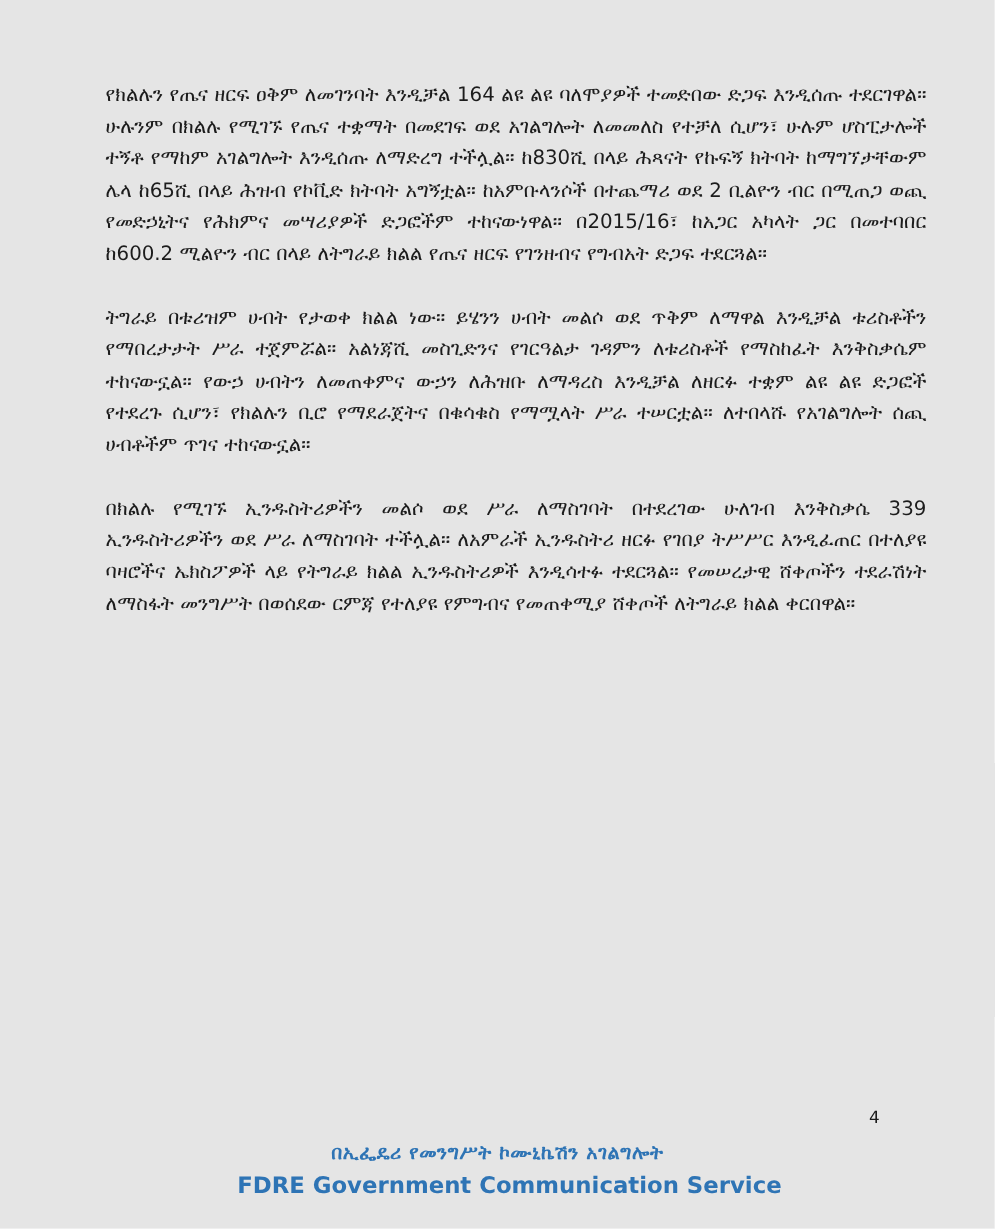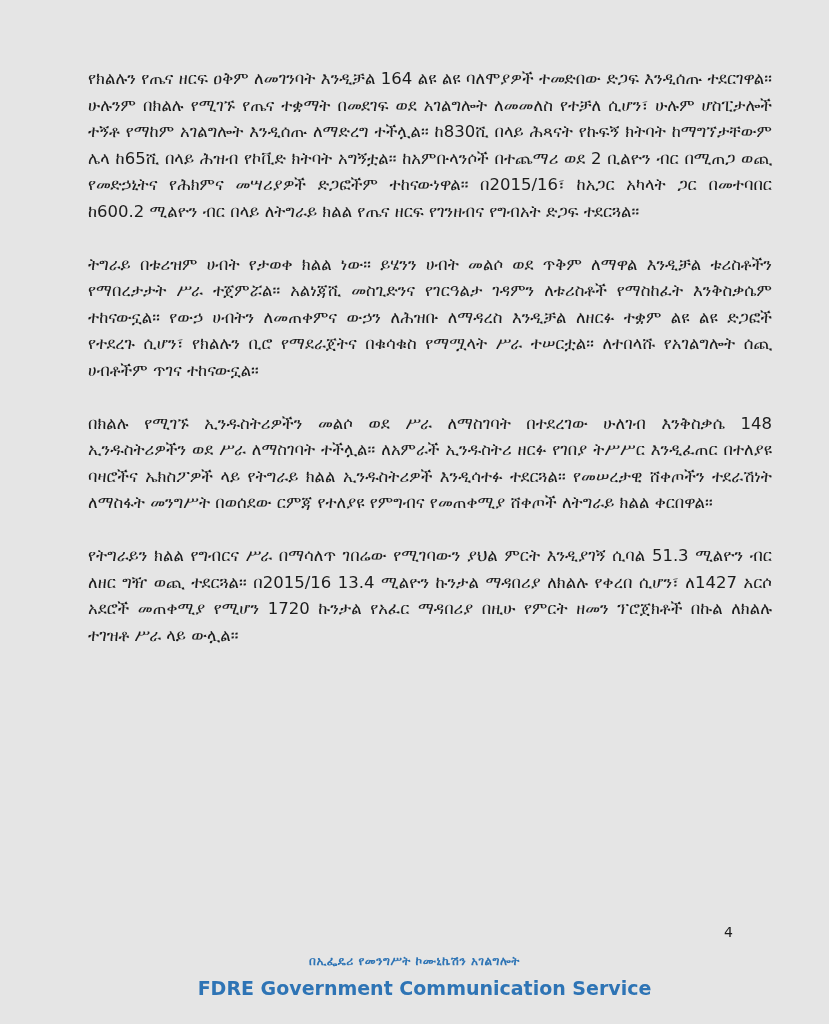--- a/index.html
+++ b/index.html
@@ -39,42 +39,41 @@
     line-height: 18px;
   }
   .footer {
     position: absolute;
     left: 0;
     top: 947px;
     width: 829px;
     text-align: center;
   }
   .footer .footer-amharic {
-    font-size: 12px;
+    font-size: 16px;
     line-height: 28px;
     font-weight: bold;
     letter-spacing: 0.5px;
   }
   .footer .footer-english {
     font-size: 19px;
     line-height: 26px;
     font-weight: bold;
     padding-left: 20px;
   }
 </style>
 </head>
 <body>
 
 <div class="page">
 
   <div class="content">
     <p>የክልሉን የጤና ዘርፍ ዐቅም ለመገንባት እንዲቻል 164 ልዩ ልዩ ባለሞያዎች ተመድበው ድጋፍ እንዲሰጡ ተደርገዋል። ሁሉንም በክልሉ የሚገኙ የጤና ተቋማት በመደገፍ ወደ አገልግሎት ለመመለስ የተቻለ ሲሆን፣ ሁሉም ሆስፒታሎች ተኝቶ የማከም አገልግሎት እንዲሰጡ ለማድረግ ተችሏል። ከ830ሺ በላይ ሕጻናት የኩፍኝ ክትባት ከማግኘታቸውም ሌላ ከ65ሺ በላይ ሕዝብ የኮቪድ ክትባት አግኝቷል። ከአምቡላንሶች በተጨማሪ ወደ 2 ቢልዮን ብር በሚጠጋ ወጪ የመድኃኒትና የሕክምና መሣሪያዎች ድጋፎችም ተከናውነዋል። በ2015/16፣ ከአጋር አካላት ጋር በመተባበር ከ600.2 ሚልዮን ብር በላይ ለትግራይ ክልል የጤና ዘርፍ የገንዘብና የግብአት ድጋፍ ተደርጓል።</p>
     <p>ትግራይ በቱሪዝም ሀብት የታወቀ ክልል ነው። ይሄንን ሀብት መልሶ ወደ ጥቅም ለማዋል እንዲቻል ቱሪስቶችን የማበረታታት ሥራ ተጀምሯል። አልነጃሺ መስጊድንና የገርዓልታ ገዳምን ለቱሪስቶች የማስከፈት እንቅስቃሴም ተከናውኗል። የውኃ ሀብትን ለመጠቀምና ውኃን ለሕዝቡ ለማዳረስ እንዲቻል ለዘርፉ ተቋም ልዩ ልዩ ድጋፎች የተደረጉ ሲሆን፣ የክልሉን ቢሮ የማደራጀትና በቁሳቁስ የማሟላት ሥራ ተሠርቷል። ለተበላሹ የአገልግሎት ሰጪ ሀብቶችም ጥገና ተከናውኗል።</p>
-    <p>በክልሉ የሚገኙ ኢንዱስትሪዎችን መልሶ ወደ ሥራ ለማስገባት በተደረገው ሁለገብ እንቅስቃሴ 148 ኢንዱስትሪዎችን ወደ ሥራ ለማስገባት ተችሏል። ለአምራች ኢንዱስትሪ ዘርፉ የገበያ ትሥሥር እንዲፈጠር በተለያዩ ባዛሮችና ኤክስፖዎች ላይ የትግራይ ክልል ኢንዱስትሪዎች እንዲሳተፉ ተደርጓል። የመሠረታዊ ሸቀጦችን ተደራሽነት ለማስፋት መንግሥት በወሰደው ርምጃ የተለያዩ የምግብና የመጠቀሚያ ሸቀጦች ለትግራይ ክልል ቀርበዋል።</p>
-    <p>የትግራይን ክልል የግብርና ሥራ በማሳለጥ ገበሬው የሚገባውን ያህል ምርት እንዲያገኝ ሲባል 51.3 ሚልዮን ብር ለዘር ግዥ ወጪ ተደርጓል። በ2015/16 13.4 ሚልዮን ኩንታል ማዳበሪያ ለክልሉ የቀረበ ሲሆን፣ ለ1427 አርሶ አደሮች መጠቀሚያ የሚሆን 1720 ኩንታል የአፈር ማዳበሪያ በዚሁ የምርት ዘመን ፕሮጀክቶች በኩል ለክልሉ ተገዝቶ ሥራ ላይ ውሏል።</p>
+    <p>በክልሉ የሚገኙ ኢንዱስትሪዎችን መልሶ ወደ ሥራ ለማስገባት በተደረገው ሁለገብ እንቅስቃሴ 339 ኢንዱስትሪዎችን ወደ ሥራ ለማስገባት ተችሏል። ለአምራች ኢንዱስትሪ ዘርፉ የገበያ ትሥሥር እንዲፈጠር በተለያዩ ባዛሮችና ኤክስፖዎች ላይ የትግራይ ክልል ኢንዱስትሪዎች እንዲሳተፉ ተደርጓል። የመሠረታዊ ሸቀጦችን ተደራሽነት ለማስፋት መንግሥት በወሰደው ርምጃ የተለያዩ የምግብና የመጠቀሚያ ሸቀጦች ለትግራይ ክልል ቀርበዋል።</p>
   </div>
 
   <div class="page-number">4</div>
 
   <div class="footer" style="color: rgb(46, 116, 181);">
     <div class="footer-amharic">በኢፌዴሪ የመንግሥት ኮሙኒኬሽን አገልግሎት</div>
     <div class="footer-english">FDRE Government Communication Service</div>
   </div>
 
 </div>

